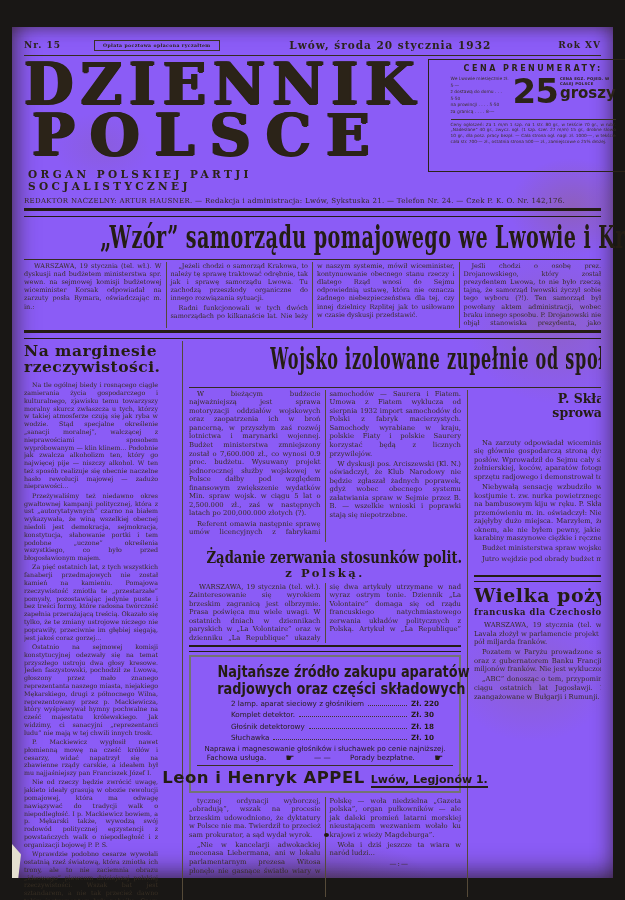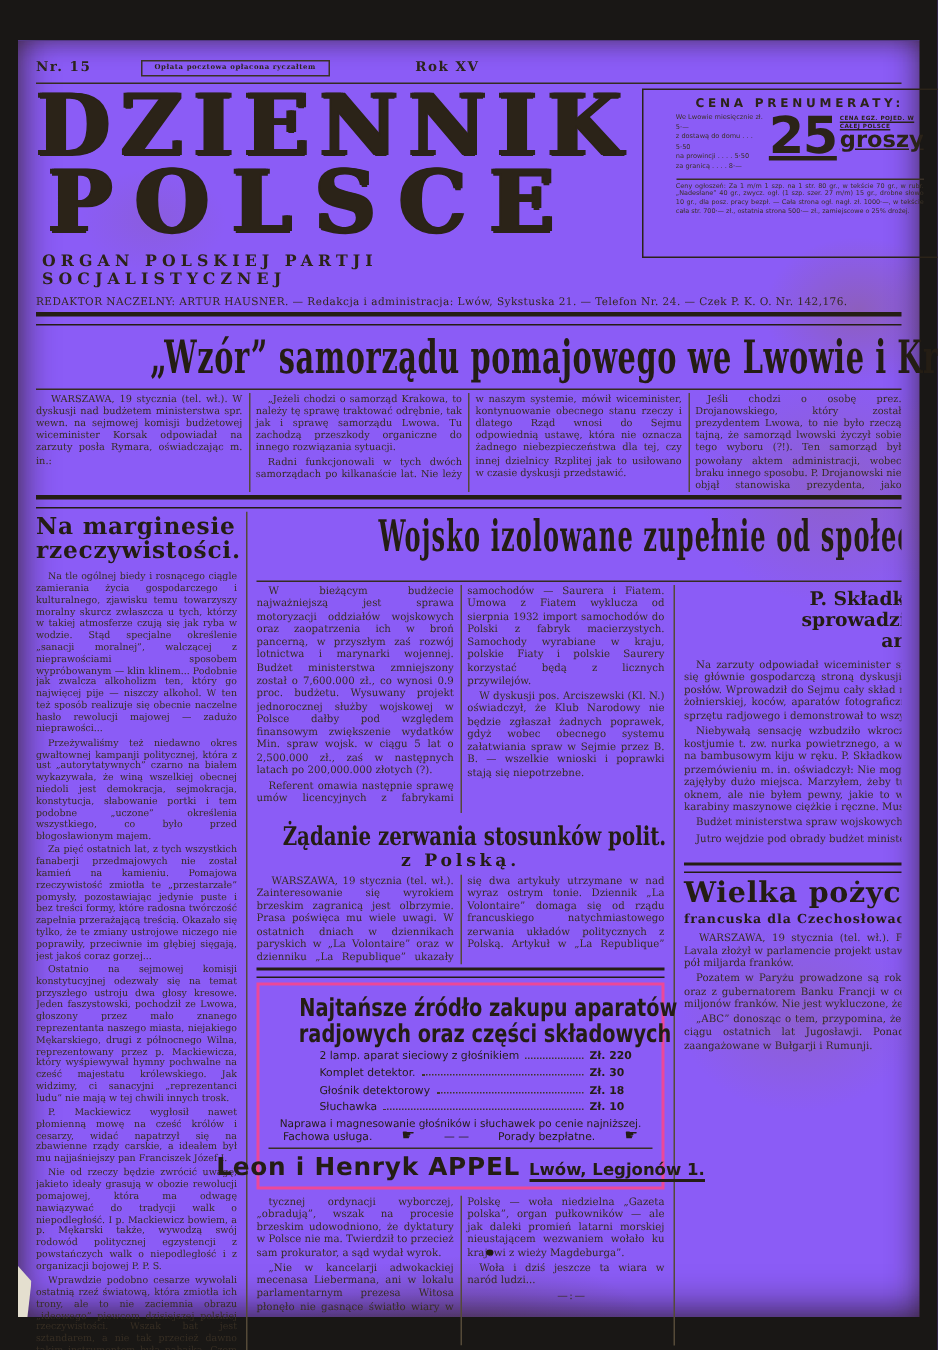--- a/index.html
+++ b/index.html
@@ -33,21 +33,21 @@
        text-shadow:1.3px 0 0 #2b2318,-1.3px 0 0 #2b2318,0 1px 0 #2b2318;}
   .mt2{font-size:57px;font-weight:bold;line-height:.92;letter-spacing:15px;color:#2b2318;margin-left:8px;
        text-shadow:1.3px 0 0 #2b2318,-1.3px 0 0 #2b2318,0 1px 0 #2b2318;}
   .subtitle{font-size:10.5px;font-weight:bold;letter-spacing:3.4px;margin:6px 0 0 4px;color:#2b2318;}
   .price-box{flex:1;border:1.5px solid #2b2318;margin-left:6px;padding:4px 22px 3px;height:104px;
              font-family:"DejaVu Sans",sans-serif;color:#2b2318;display:flex;flex-direction:column;}
   .pb-head{text-align:center;font-size:8px;font-weight:bold;letter-spacing:2.5px;}
   .pb-mid{display:flex;margin-top:3px;}
   .pb-lines{width:62px;font-size:4.4px;line-height:1.5;color:#3a3126;}
   .pb-lines span{display:block;}
-  .pb-big{flex:1;display:flex;align-items:flex-start;justify-content:center;text-decoration:underline;}
+  .pb-big{flex:1;display:flex;align-items:flex-start;justify-content:center;}
   .pb-25{font-size:34px;font-weight:bold;line-height:.9;letter-spacing:-1px;}
   .pb-right{display:flex;flex-direction:column;margin-left:2px;}
   .pb-note{font-size:3.8px;font-weight:bold;letter-spacing:.3px;}
   .pb-unit{font-size:15px;font-weight:bold;line-height:1;}
   .pb-fine{font-size:4.3px;line-height:1.35;text-align:justify;border-top:1px solid #3a3126;margin-top:3px;padding-top:2px;color:#3a3126;}
   .editor-line{font-size:7px;letter-spacing:.3px;margin:5px 0 3px;color:#33291e;white-space:nowrap;overflow:hidden;}
 
   
   .lead-headline{height:38px;text-align:center;overflow:visible;}
   .lead-headline span{display:inline-block;white-space:nowrap;font-weight:bold;font-size:24px;color:#241d14;
@@ -57,38 +57,38 @@
       transform:scale(.73,1.32);transform-origin:center top;letter-spacing:1px;}
 
   
   .smalltext{font-size:6.8px;line-height:1.26;text-align:justify;color:#372e23;}
   .smalltext p{margin:0 0 1.5px;text-indent:8px;}
   .smalltext p.dl{text-indent:10px;}
   .lead-cols{column-count:4;column-gap:9px;column-rule:1px solid #554a38;height:66px;overflow:hidden;font-size:6.5px;}
   .cols-2{column-count:2;column-gap:9px;column-rule:1px solid #554a38;overflow:hidden;}
 
   .main-region{display:flex;margin-top:2px;height:560px;overflow:hidden;}
-  .left-col{width:134px;padding-right:6px;border-right:1px solid #554a38;}
+  .left-col{width:134px;padding-right:24px;border-right:1px solid #554a38;}
   .margin-title{font-weight:bold;color:#241d14;line-height:1.05;margin:2px 0 6px;}
   .margin-title .l1{display:block;font-size:15.5px;letter-spacing:.5px;}
   .margin-title .l2{display:block;font-size:15.5px;text-align:right;letter-spacing:.5px;}
   .left-col .smalltext{font-size:6.3px;line-height:1.24;}
   .right-region{flex:1;padding-left:6px;}
   .cr-row{display:flex;}
   .center-col{width:272px;padding-right:6px;border-right:1px solid #554a38;}
   .right-col{flex:1;padding-left:6px;}
   .army-text{height:152px;}
 
   .rupture-title{text-align:center;height:20px;margin-top:4px;}
   .rupture-title span{display:inline-block;white-space:nowrap;font-size:15px;font-weight:bold;color:#241d14;
       transform:scale(.88,1.15);transform-origin:center top;}
   .rupture-sub{text-align:center;font-size:11.5px;font-weight:bold;letter-spacing:2.5px;color:#241d14;margin-bottom:3px;}
   .rupture-text{height:60px;}
 
-  .ad-box{border:2px solid #ec4899;margin-top:3px;padding:4px 6px 3px;font-family:"DejaVu Sans",sans-serif;color:#241d14;}
+  .ad-box{border:2px solid #737373;margin-top:3px;padding:4px 6px 3px;font-family:"DejaVu Sans",sans-serif;color:#241d14;}
   .ad-title{text-align:center;height:17px;}
   .ad-title span{display:inline-block;white-space:nowrap;font-size:15px;font-weight:bold;transform:scale(.86,1.1);transform-origin:center top;}
   .ad-items{margin:4px 2px 2px 34px;font-size:7.2px;}
   .ad-item{display:flex;align-items:baseline;margin-bottom:2.5px;}
   .ad-leader{flex:1;border-bottom:1.5px dotted #40382a;margin:0 4px;}
   .ad-price{font-weight:bold;width:40px;text-align:left;}
   .ad-note{font-size:7px;text-align:center;margin-top:2px;}
   .ad-note2{display:flex;justify-content:space-around;align-items:center;font-size:7.2px;margin:0 0;}
   .hand{font-size:10px;line-height:1;}
   .ad-brand-row{display:flex;align-items:baseline;justify-content:center;border-top:1px solid #3a3126;margin-top:2px;padding-top:2px;}
@@ -109,20 +109,21 @@
 </head>
 <body>
 
 <div class="page">
   <div class="stains"></div>
   <div class="inner">
 
     <div class="hdr-row">
       <span class="hdr-nr">Nr. 15</span>
       <span class="stamp">Opłata pocztowa opłacona ryczałtem</span>
+      <span class="hdr-date">Lwów, środa 20 stycznia 1932</span>
       <span class="hdr-rok">Rok XV</span>
     </div>
     <div class="rule-thin"></div>
 
     <div class="mast-row">
       <div class="mast-left">
         <div class="mt1">DZIENNIK</div>
         <div class="mt2">POLSCE</div>
         <div class="subtitle">ORGAN POLSKIEJ PARTJI SOCJALISTYCZNEJ</div>
       </div>

